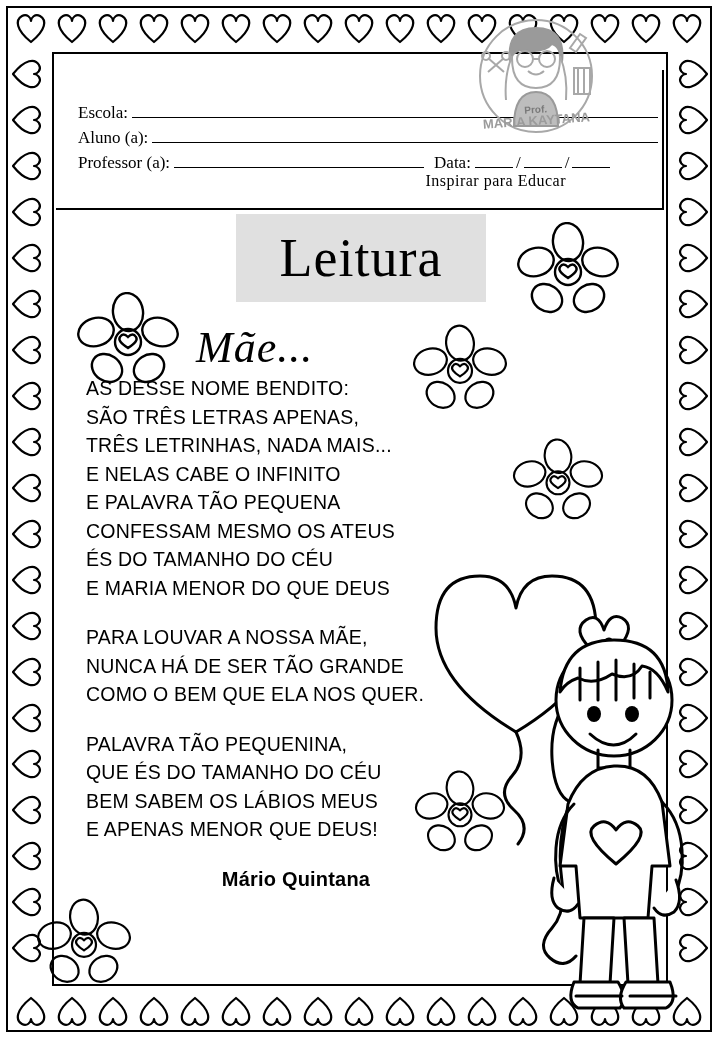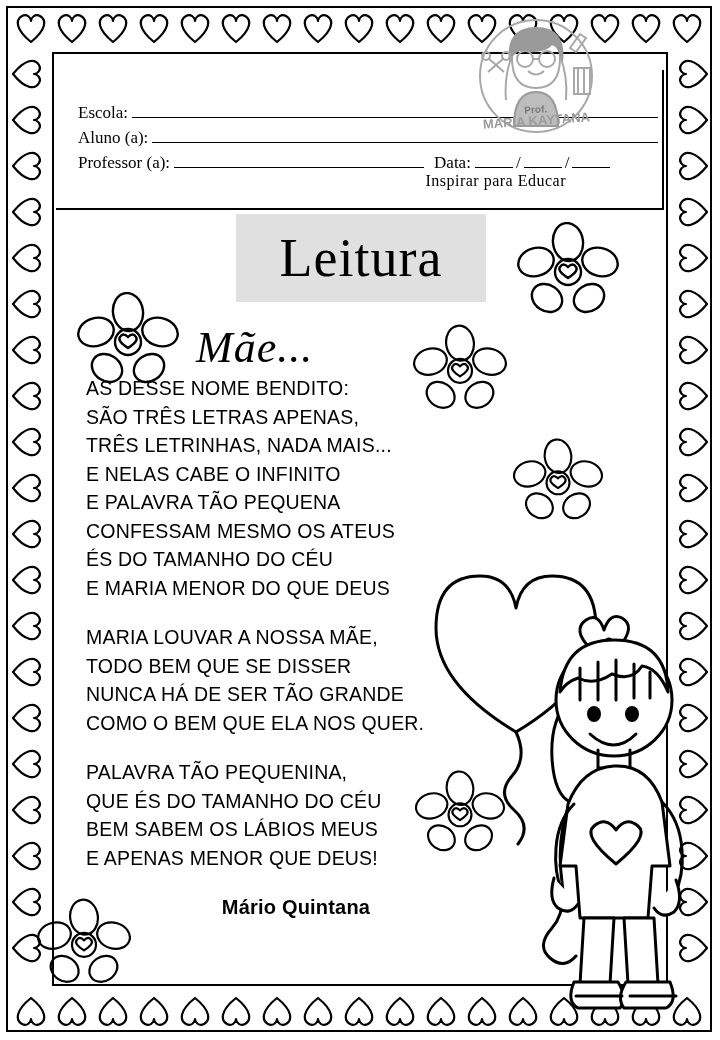--- a/index.html
+++ b/index.html
@@ -762,22 +762,21 @@
       <div>AS DESSE NOME BENDITO:</div>
       <div>SÃO TRÊS LETRAS APENAS,</div>
       <div>TRÊS LETRINHAS, NADA MAIS...</div>
       <div>E NELAS CABE O INFINITO</div>
       <div>E PALAVRA TÃO PEQUENA</div>
       <div>CONFESSAM MESMO OS ATEUS</div>
       <div>ÉS DO TAMANHO DO CÉU</div>
       <div>E MARIA MENOR DO QUE DEUS</div>
     </div>
     <div class="stanza">
-      <div>MARIA LOUVAR A NOSSA MÃE,</div>
-      <div>TODO BEM QUE SE DISSER</div>
+      <div>PARA LOUVAR A NOSSA MÃE,</div>
       <div>NUNCA HÁ DE SER TÃO GRANDE</div>
       <div>COMO O BEM QUE ELA NOS QUER.</div>
     </div>
     <div class="stanza">
       <div>PALAVRA TÃO PEQUENINA,</div>
       <div>QUE ÉS DO TAMANHO DO CÉU</div>
       <div>BEM SABEM OS LÁBIOS MEUS</div>
       <div>E APENAS MENOR QUE DEUS!</div>
     </div>
     <div class="author">Mário Quintana</div>

